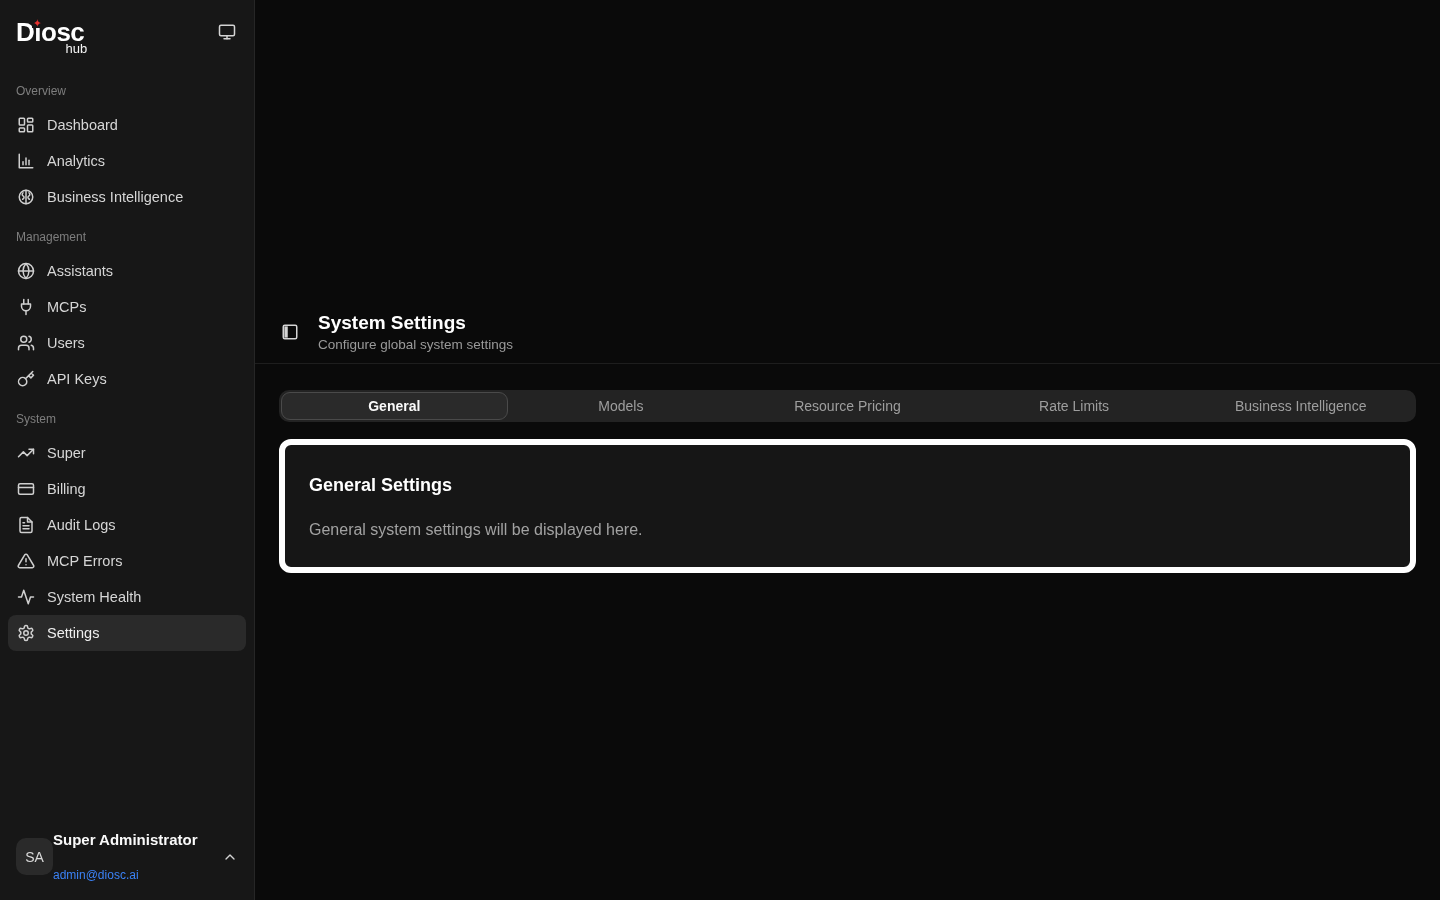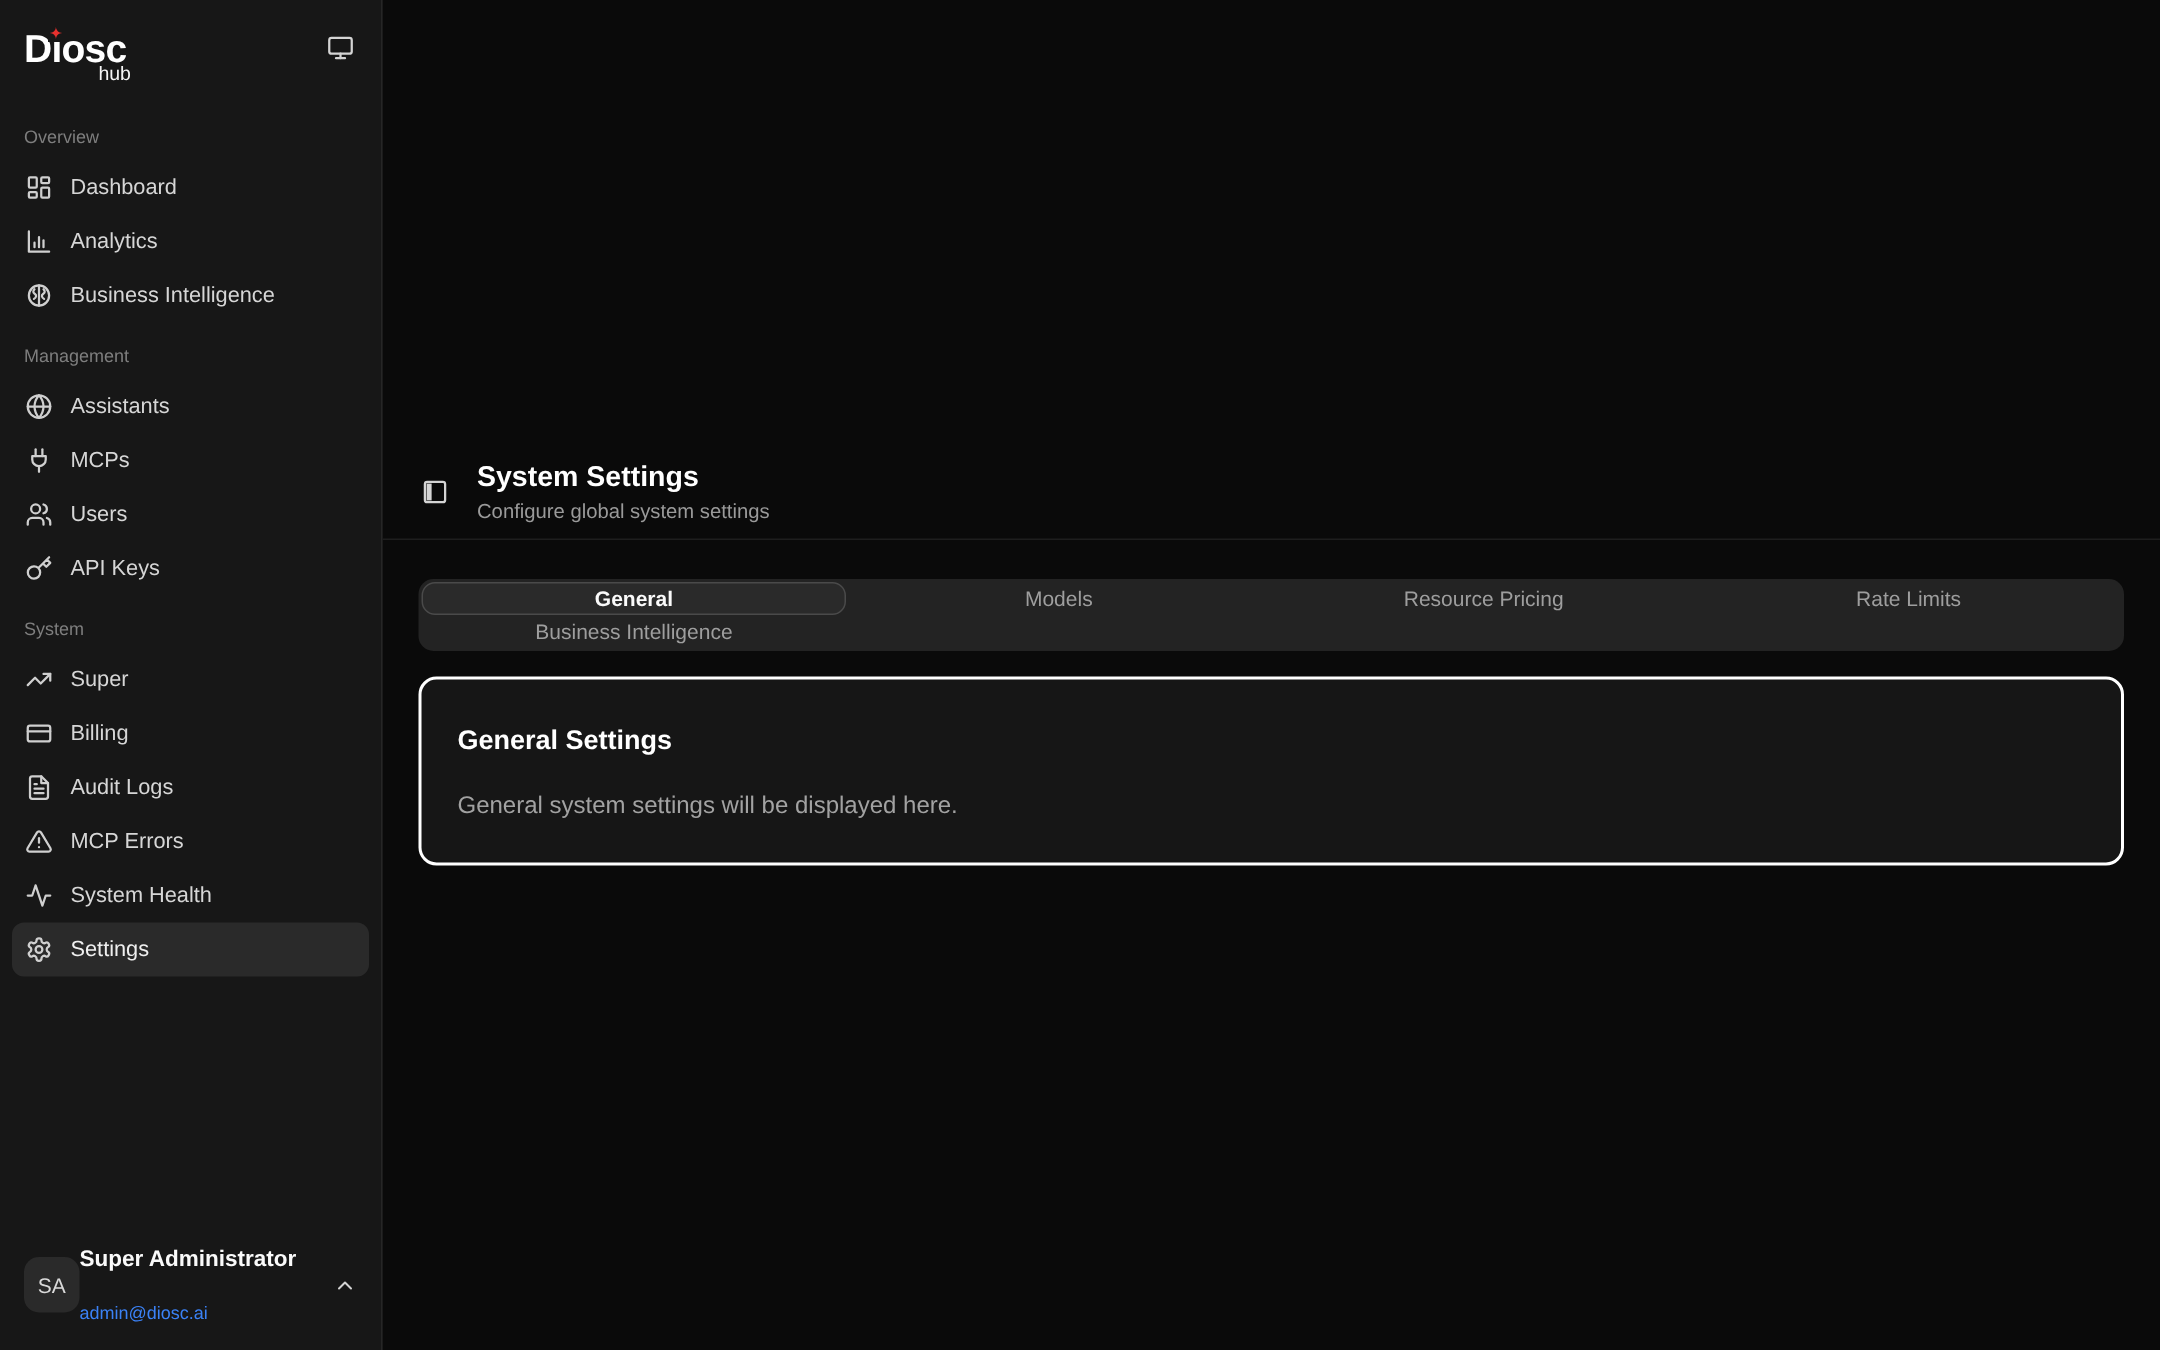--- a/index.html
+++ b/index.html
@@ -64,34 +64,34 @@
   .main { flex:1; display:flex; flex-direction:column; min-width:0;justify-content:center; }
   .main-header {
     height:63px; border-bottom:1px solid #1e1e1e; padding:0 24px;
     display:flex; align-items:center; gap:17px; flex:none;
   }
   .page-title { font-size:19px; font-weight:700; color:#fff; line-height:1.2; }
   .page-subtitle { font-size:13.5px; color:#9a9a9a; margin-top:2px; }
   .content { padding:26px 24px; }
   
   .tabstrip {
-    height:48px; background:#232323; border-radius:10px; padding:2px;
-    display:grid; grid-template-columns:repeat(4,1fr); align-items:stretch;
+    height:32px; background:#232323; border-radius:10px; padding:2px;
+    display:grid; grid-template-columns:repeat(5,1fr); align-items:stretch;
   }
   .tab {
     border:1px solid transparent; background:none; border-radius:9px;
     color:#9e9e9e; font-size:14px; font-family:inherit; cursor:pointer;
     display:flex; align-items:center; justify-content:center;
   }
   .tab.active {
     background:#2a2a2a; border-color:#4a4a4a; color:#fafafa; font-weight:700;
   }
   
   .card {
-    margin-top:17px; background:#161616; border:2px solid #ffffff;
+    margin-top:17px; background:#161616; border:6px solid #ffffff;
     border-radius:12px; padding:30px 24px 28px;
   }
   .card-title { font-size:18px; font-weight:700; color:#fff; }
   .card-body { margin-top:25px; font-size:16px; color:#a2a2a2; }
 </style>
 </head>
 <body>
 
 <svg width="0" height="0" style="position:absolute" aria-hidden="true">
   <defs>

